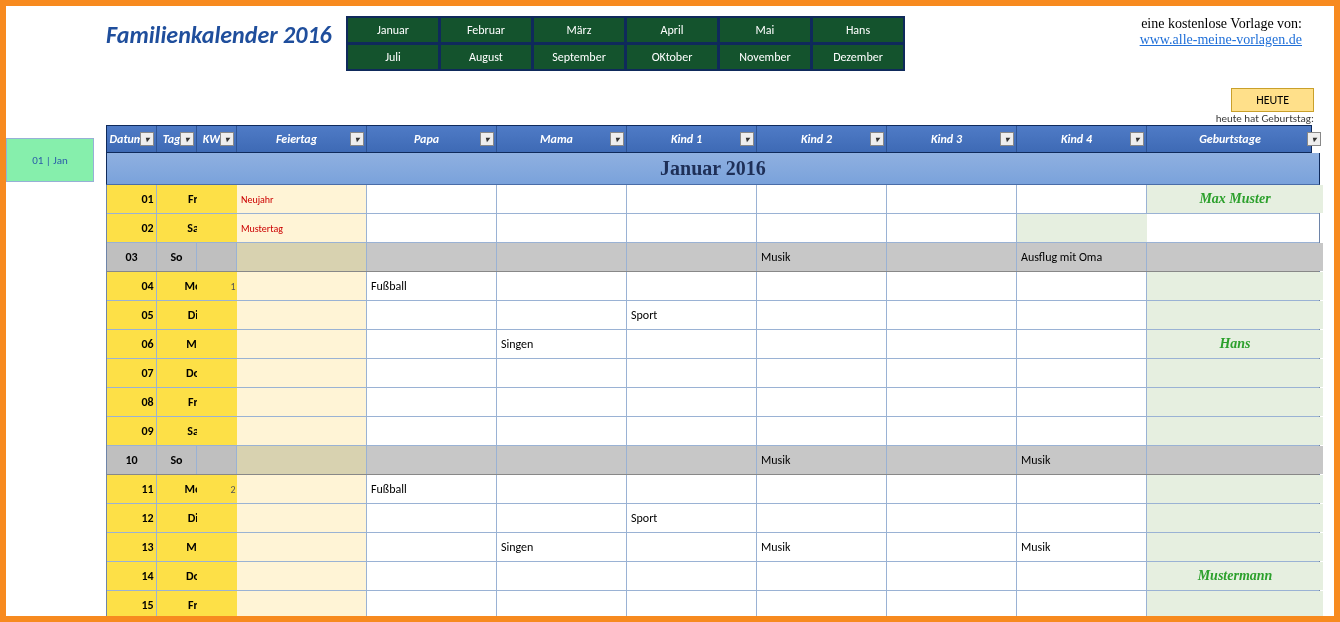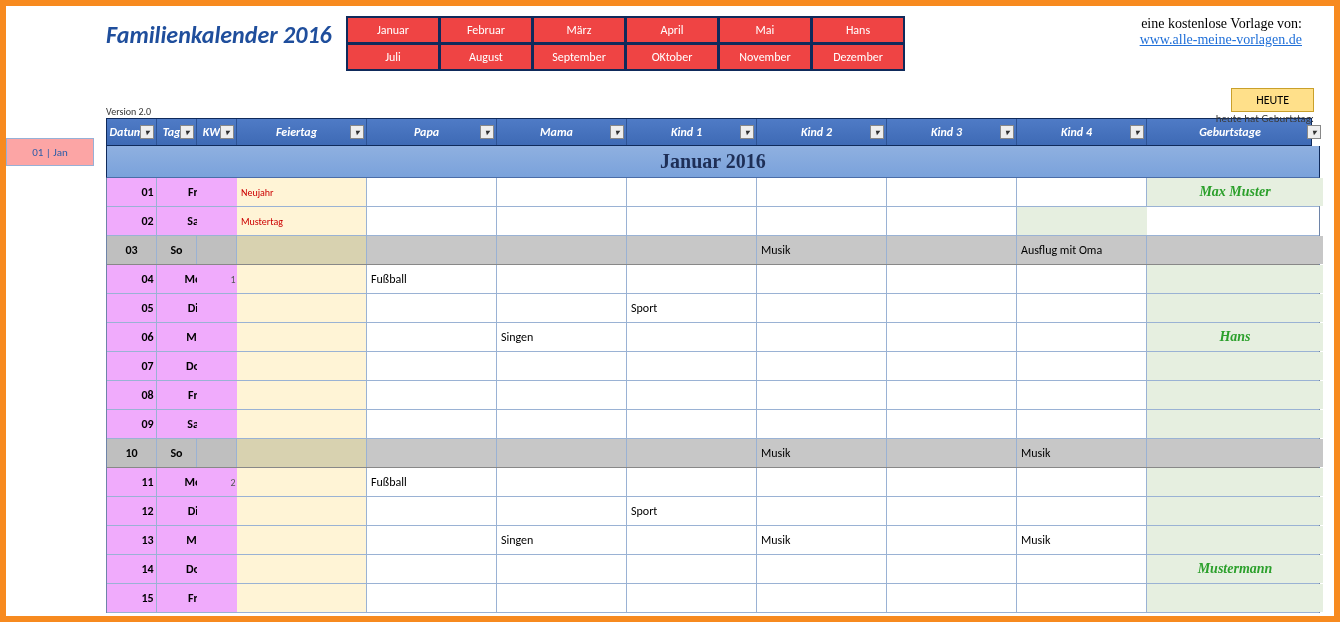--- a/index.html
+++ b/index.html
@@ -1,43 +1,43 @@
 <!DOCTYPE html>
 <html><head>
 <meta charset="utf-8">
 <style>
   * { box-sizing: border-box; margin: 0; padding: 0; }
   body { font-family: Calibri, Arial, sans-serif; font-size: 12px; background: #fff; }
   .frame { width: 1340px; height: 622px; border: 6px solid #f78a1f; position: relative; overflow: hidden; background: #fff; }
   .header { display: flex; align-items: flex-start; padding: 10px 0 0 100px; height: 80px; }
   .title { color: #1f4e9c; font-size: 24px; font-weight: bold; font-style: italic; font-family: Calibri, Arial, sans-serif; padding-top: 4px; width: 240px; }
   .months-grid { display: grid; grid-template-columns: repeat(6, 92px); grid-template-rows: 26px 26px; gap: 1px; background: #0f2a5b; padding: 1px; }
-  .month-btn { background: #ef4444; color: #fff; font-size: 12px; display: flex; align-items: center; justify-content: center; cursor: pointer; border: 1px solid #0f2a5b; }
+  .month-btn { background: #14532d; color: #fff; font-size: 12px; display: flex; align-items: center; justify-content: center; cursor: pointer; border: 1px solid #0f2a5b; }
   .right-head { margin-left: auto; margin-right: 32px; text-align: right; font-size: 14px; width: 230px; font-family: Liberation Serif, serif; }
   .right-head a { color: #1f6fd8; text-decoration: underline; }
   .today-row { display: flex; justify-content: flex-end; align-items: center; gap: 8px; padding: 2px 20px 0 0; }
   .today-btn { background: #ffe08a; border: 1px solid #c9a02a; padding: 4px 24px; font-weight: normal; font-size: 12px; cursor: pointer; }
   .birthday-today { font-size: 11px; color: #3a3a3a; margin-left: 21px; }
   .version { font-size: 10px; color: #333; padding-left: 100px; margin-top: -20px; }
   .col-headers { display: grid; grid-template-columns: 50px 40px 40px 130px 130px 130px 130px 130px 130px 130px 176px; height: 28px; background: linear-gradient(#4f7bc6,#3e6ab5); color: #fff; font-style: italic; font-weight: bold; margin-left: 100px; margin-right: 22px; border: 1px solid #0f2a5b; }
   .col-h { display: flex; align-items: center; justify-content: center; border-right: 1px solid #2e5394; position: relative; font-size: 12px; overflow: hidden; padding: 0 12px 0 2px;}
   .col-h:last-child { border-right: none; }
   .dd { position: absolute; right: 2px; top: 6px; width: 14px; height: 14px; background: #eee; border: 1px solid #888; display: flex; align-items: center; justify-content: center; font-size: 8px; color: #333; cursor: pointer;}
-  .side-tag { position: absolute; left: 0; top: 132px; width: 88px; height: 28px; background: #fca5a5; border: 1px solid #97b0d6; color: #2b5ca8; font-size: 11px; display: flex; align-items: center; justify-content: center; }
+  .side-tag { position: absolute; left: 0; top: 132px; width: 88px; height: 44px; background: #86efac; border: 1px solid #97b0d6; color: #2b5ca8; font-size: 11px; display: flex; align-items: center; justify-content: center; }
   .month-title { margin-left: 100px; margin-right: 14px; height: 32px; background: linear-gradient(#8fb0e0,#7aa2db); border-left: 1px solid #0f2a5b; border-right: 1px solid #0f2a5b; border-bottom: 1px solid #4a6da8; display: flex; align-items: center; justify-content: center; color: #1e2f57; font-size: 20px; font-weight: bold; font-family: "Times New Roman", serif; }
   .grid { margin-left: 100px; margin-right: 14px; border-left: 1px solid #6e84a8; border-right: 1px solid #6e84a8; }
   .row { display: grid; grid-template-columns: 50px 40px 40px 130px 130px 130px 130px 130px 130px 130px 176px; height: 29px; border-bottom: 1px solid #9ab2d4; }
   .cell { border-right: 1px solid #9ab2d4; display: flex; align-items: center; padding: 0 4px; font-size: 12px; overflow: hidden; white-space: nowrap; }
   .cell:last-child { border-right: none; }
   .c-datum { justify-content: center; font-weight: bold; }
   .c-tag { justify-content: center; font-weight: bold; }
   .c-kw { justify-content: center; font-size: 10px; color: #555; }
   .c-feier { font-size: 10px; color: #c00; }
   .c-geb { justify-content: center; color: #2ca02c; font-weight: bold; font-style: italic; font-size: 14px; font-family: "Comic Sans MS", cursive; }
-  .tint-green .c-datum, .tint-green .c-tag, .tint-green .c-kw { background: #f0abfc; padding-left: 36px; }
+  .tint-green .c-datum, .tint-green .c-tag, .tint-green .c-kw { background: #fde047; padding-left: 36px; }
   .row .c-feier { background: #fff4d6; }
   .tint-green .c-geb { background: #e6efe0; }
   .row .c-geb { background: #f6f6f6; }
   .tint-green.row .c-geb { background: #e6efe0; }
   .tint-gray .cell { background: #c7c7c7; }
   .tint-gray .c-datum, .tint-gray .c-tag, .tint-gray .c-kw { background: #bfbfbf; }
   .tint-gray .c-feier { background: #d8d2b0 !important; }
   .tint-gray .c-geb { background: #c7c7c7; }
   .row.tint-gray { border-bottom-color: #888; }
 </style>
@@ -65,21 +65,20 @@
       <div>eine kostenlose Vorlage von:</div>
       <a href="#">www.alle-meine-vorlagen.de</a>
     </div>
   </div>
   <div class="today-row">
     <div class="today-btn">HEUTE</div>
   </div>
   <div style="display:flex; justify-content:flex-end; padding-right:20px;">
     <div class="birthday-today">heute hat Geburtstag:</div>
   </div>
-  <div class="version">Version 2.0</div>
 
   <div class="col-headers" id="col-headers">
       <div class="col-h">
         <span>Datum</span>
         <div class="dd">▾</div>
       </div>
       <div class="col-h">
         <span>Tag</span>
         <div class="dd">▾</div>
       </div>

